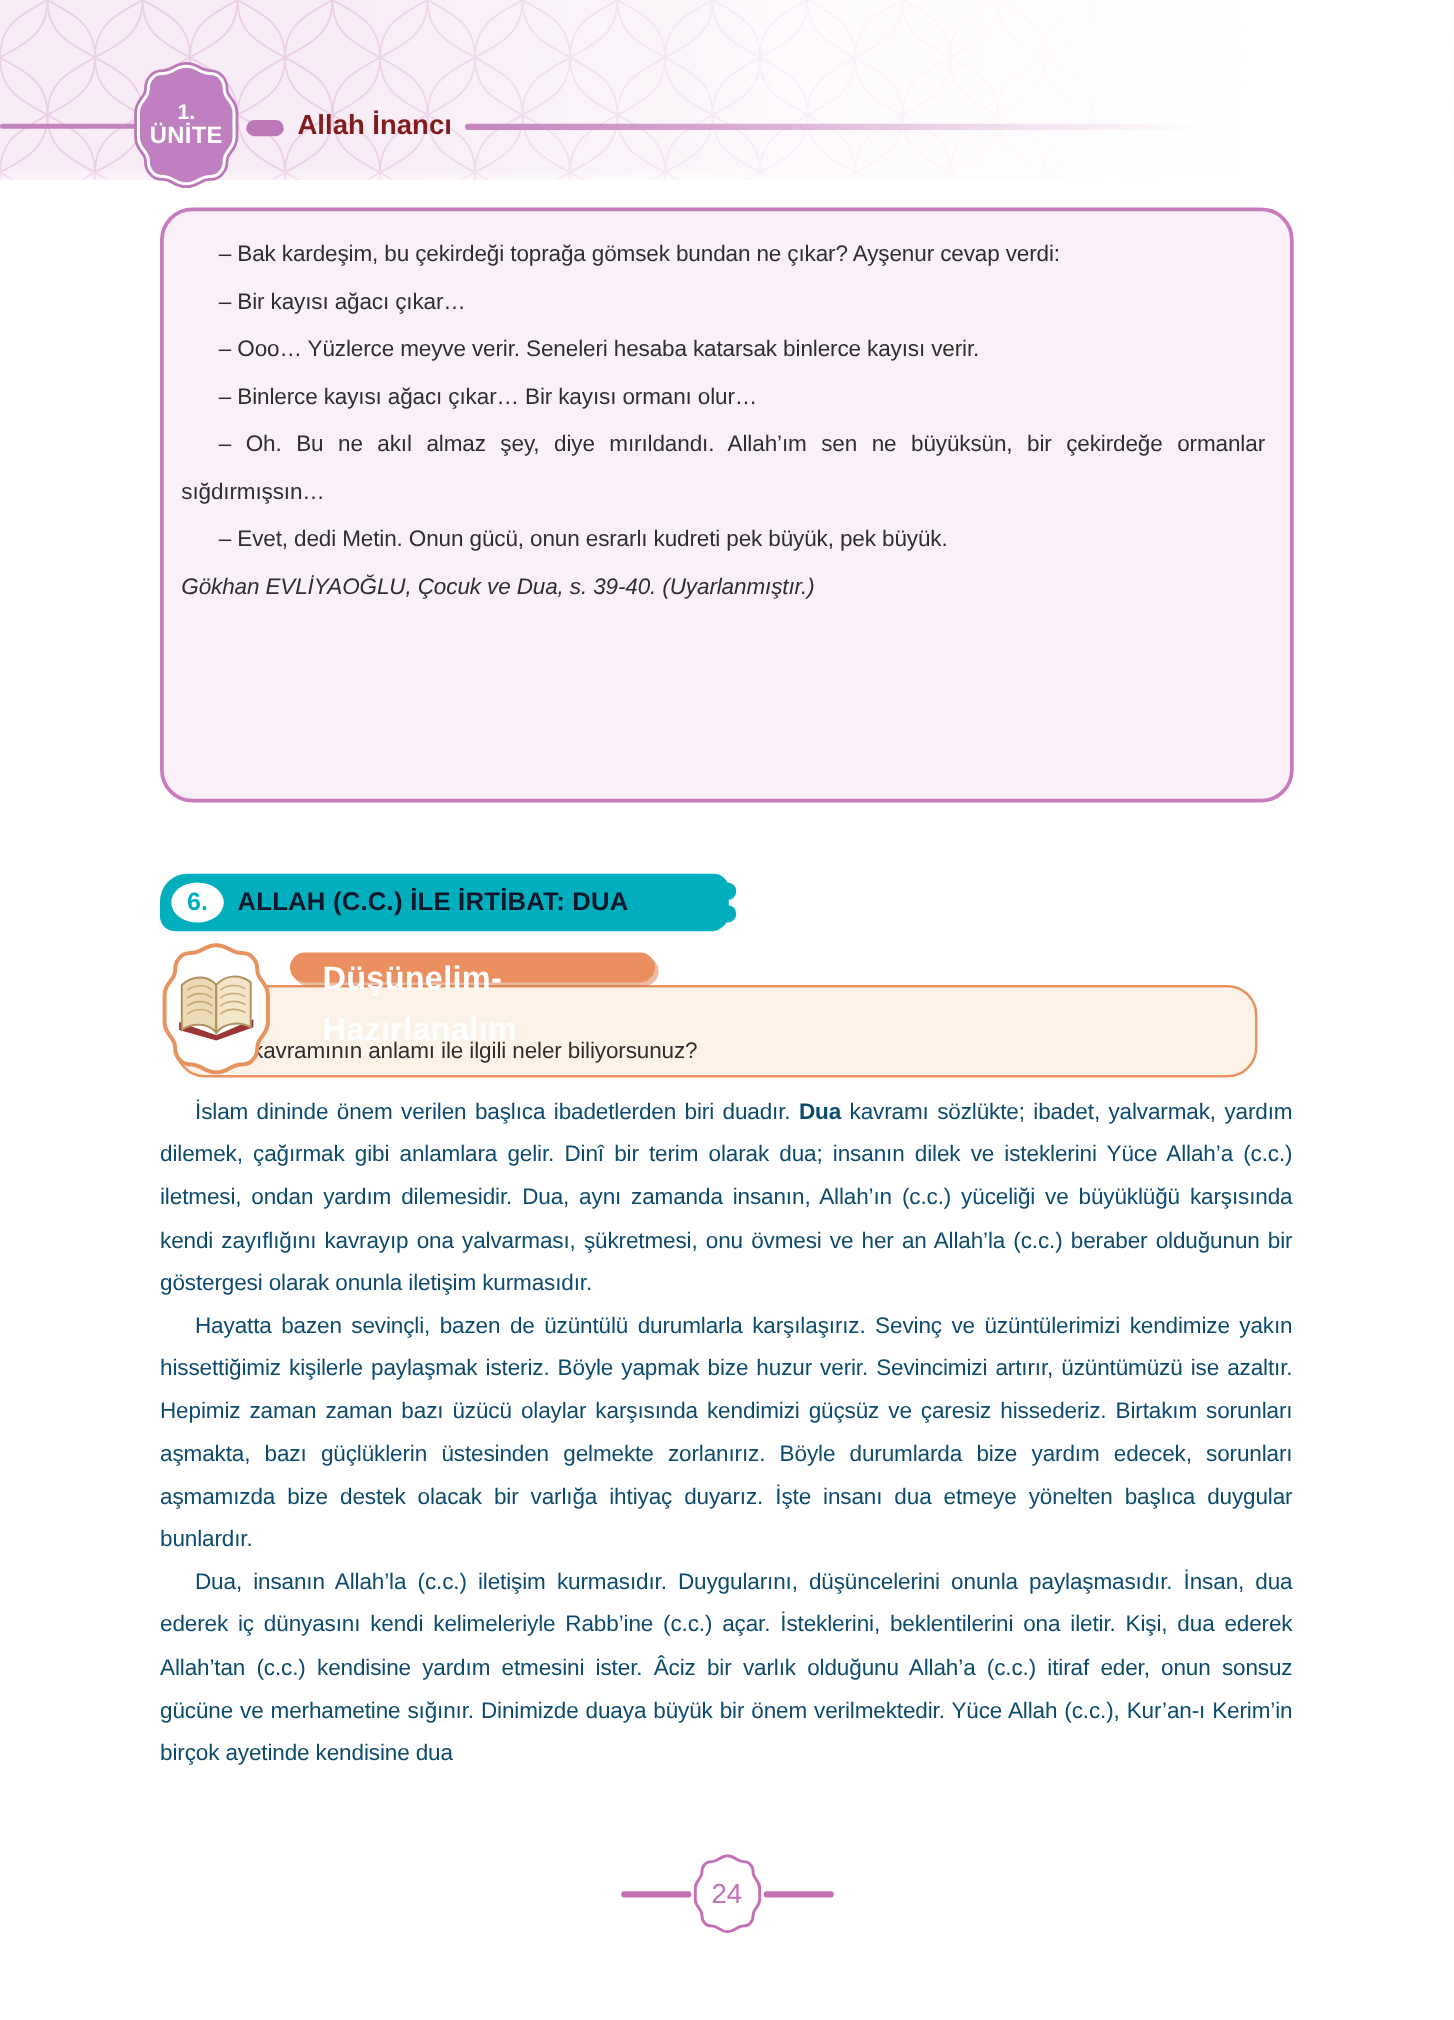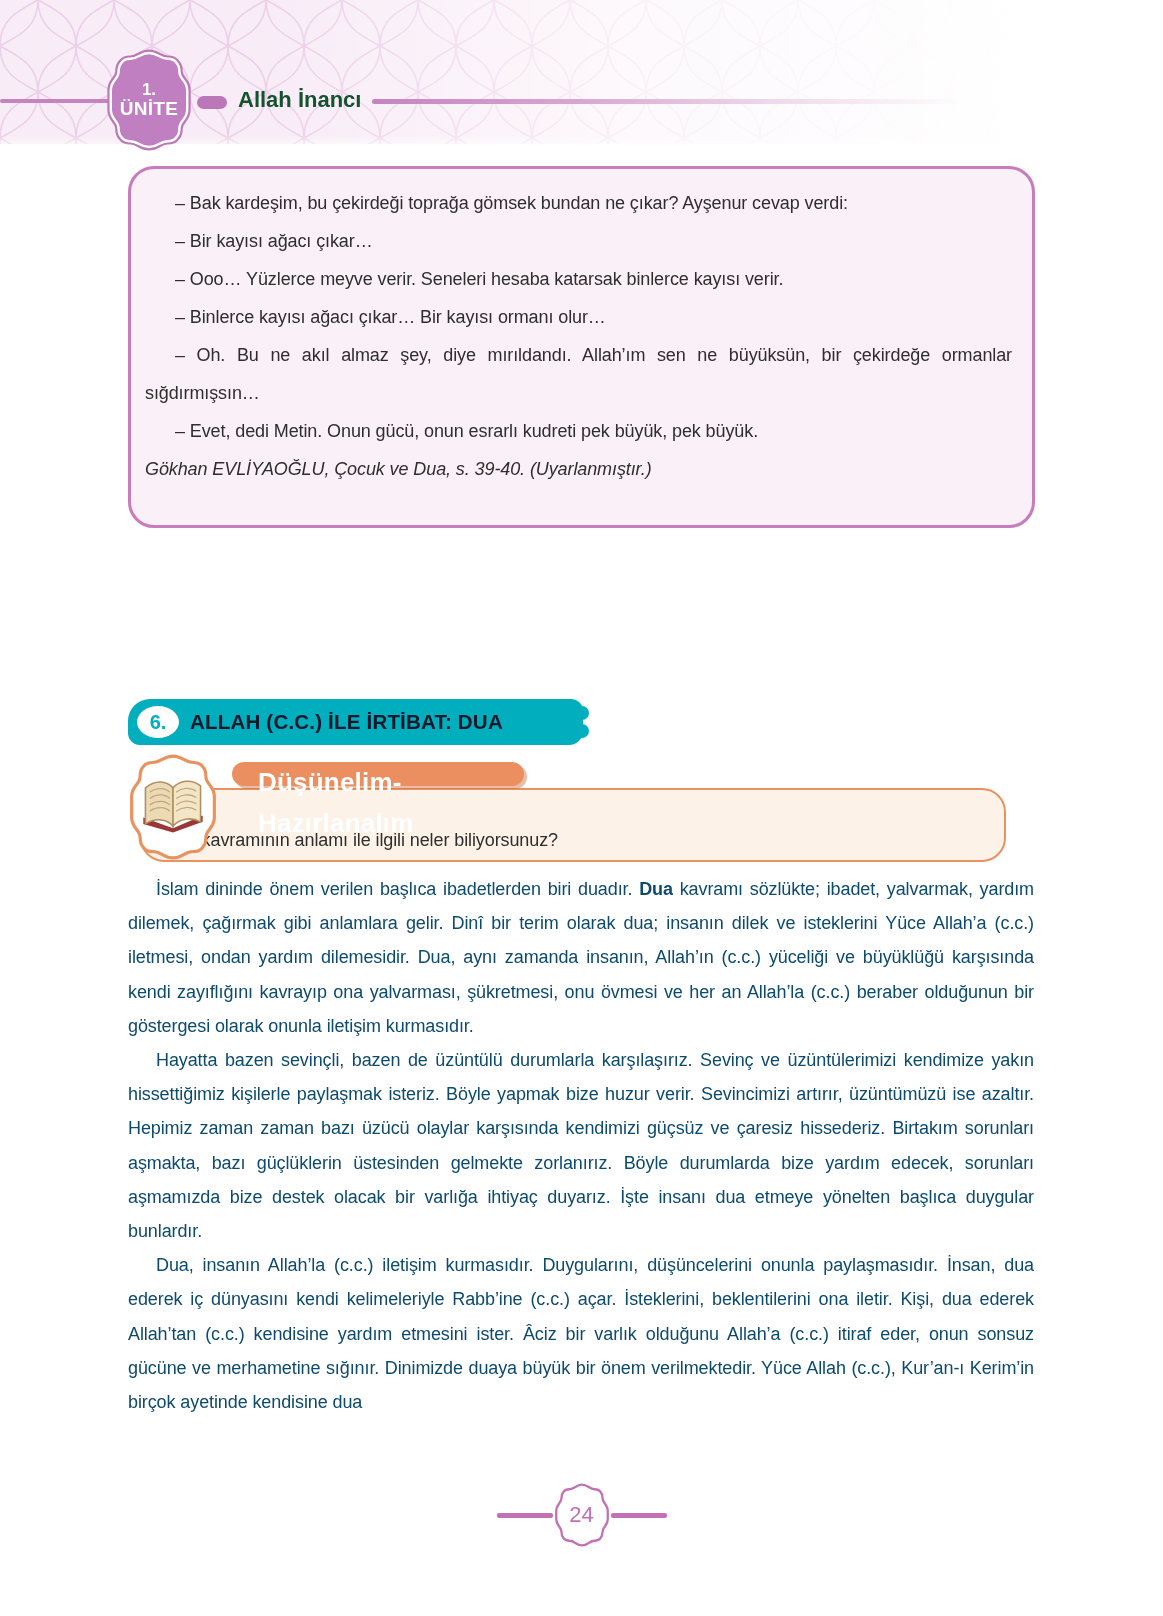--- a/index.html
+++ b/index.html
@@ -13,28 +13,28 @@
   .rule-left{position:absolute;left:0;top:99px;width:112px;height:4px;background:#c584bf;border-radius:2px;}
   .pill-after-badge{position:absolute;left:197px;top:96px;width:30px;height:13px;background:#bc77b9;border-radius:7px;}
   .unit-badge{position:absolute;left:100px;top:48px;width:98px;height:104px;}
   .unit-badge svg{position:absolute;left:0;top:0;}
   .unit-badge .badge-text{
     position:absolute;inset:0;display:flex;flex-direction:column;align-items:center;justify-content:center;
     color:#fff;font-weight:bold;line-height:1.08;text-align:center;
   }
   .unit-badge .badge-num{font-size:17px;}
   .unit-badge .badge-lbl{font-size:19px;letter-spacing:0.3px;}
-  .unit-title{position:absolute;left:238px;top:87px;font-size:22px;font-weight:bold;color:#14532d;}
+  .unit-title{position:absolute;left:238px;top:87px;font-size:22px;font-weight:bold;color:#7f1d1d;}
   .rule-right{
     position:absolute;left:372px;top:99px;width:592px;height:5px;border-radius:3px;
     background:linear-gradient(to right,#c584bf 0%,#d9a7d2 35%,#f0dcec 70%,rgba(255,255,255,0) 100%);
   }
   
   .reading-box{
-    position:absolute;left:128px;top:166px;width:907px;height:362px;box-sizing:border-box;
+    position:absolute;left:128px;top:166px;width:907px;height:476px;box-sizing:border-box;
     border:3px solid #c97cbd;border-radius:26px;background:#faf0f8;
     padding:15px 20px 10px 14px;
   }
   .reading-box p{
     margin:0;font-size:18px;line-height:38px;color:#2e2e2e;
     text-indent:30px;text-align:justify;letter-spacing:-0.1px;
   }
   .reading-box p.citation{
     text-align:left;font-style:italic;text-indent:0;padding-right:4px;color:#2e2e2e;
   }

